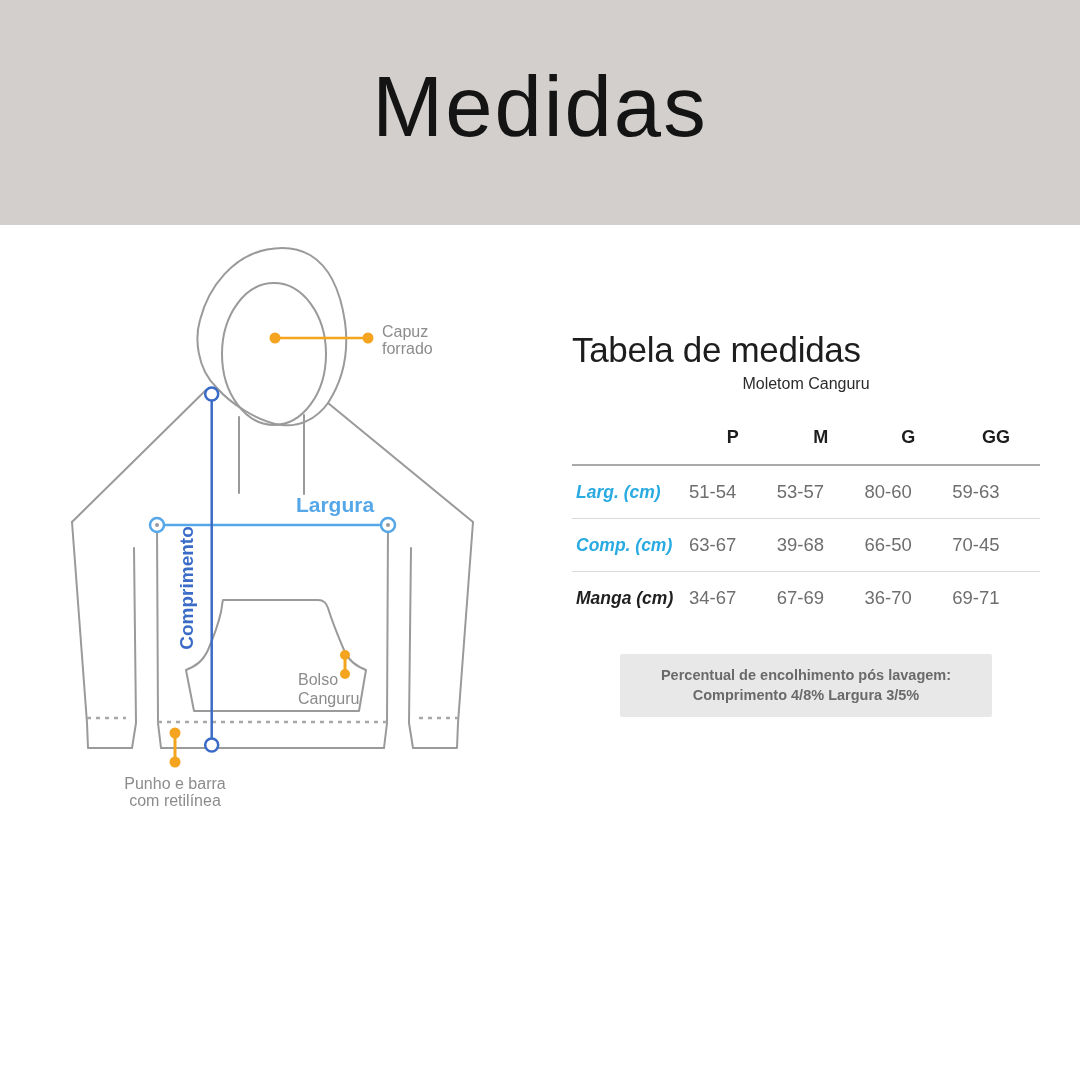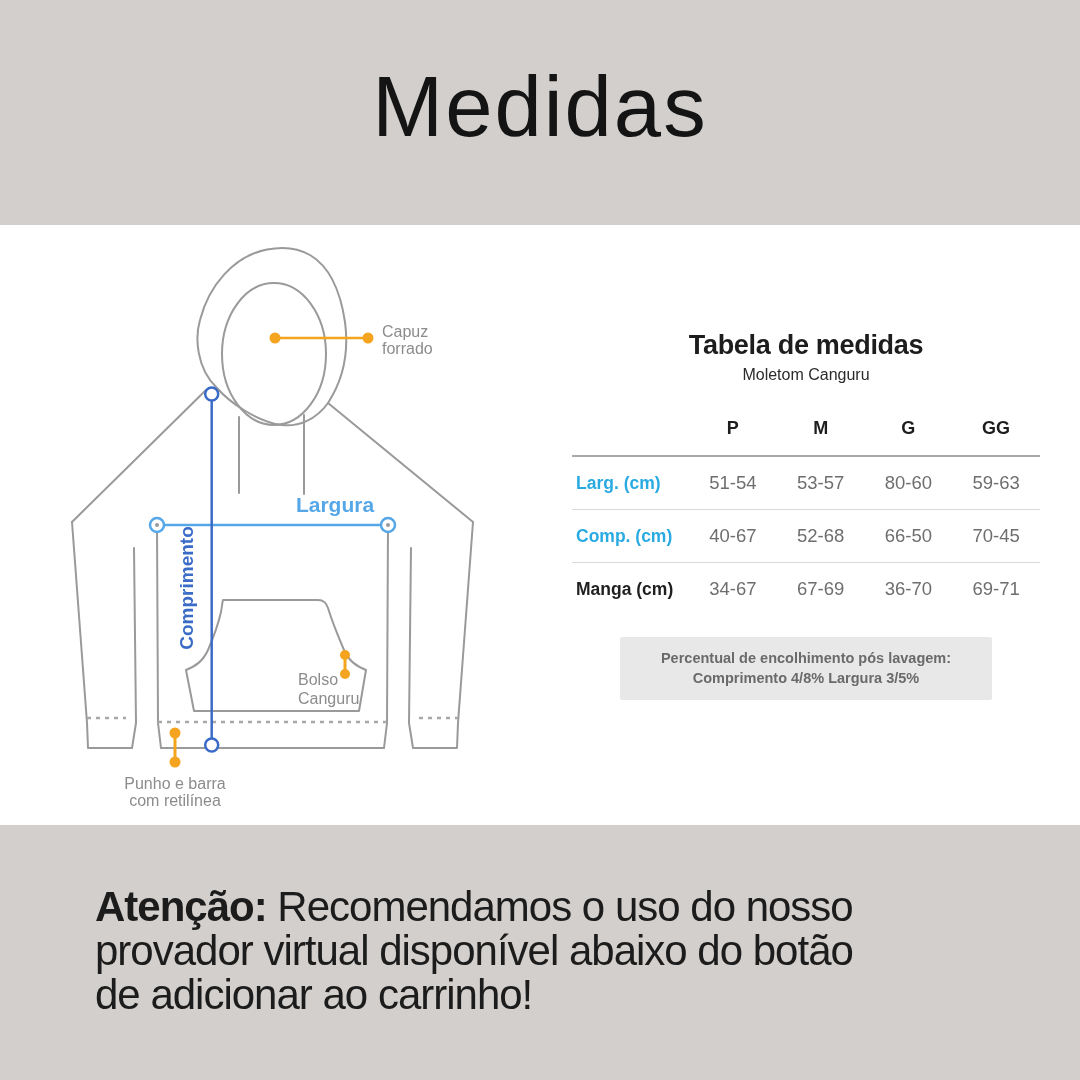--- a/index.html
+++ b/index.html
@@ -23,50 +23,51 @@
     font-size:85px; font-weight:400; color:#141414;
     letter-spacing:2px; margin-top:-12px;
   }
   
   .middle { position:absolute; left:0; top:225px; width:1080px; height:600px; background:#ffffff; }
   .diagram-svg { position:absolute; left:60px; top:15px; }
 
   
   .table-panel { position:absolute; left:572px; top:105px; width:468px; }
   .tp-title {
-    margin:0; text-align:center;
-    font-size:27px; font-weight:700; color:#1d1d1d; letter-spacing:-0.3px;
+    margin:0; 
+    font-size:35px; font-weight:400; color:#1d1d1d; letter-spacing:-0.3px;
   }
   .tp-subtitle {
     margin:5px 0 0; text-align:center;
     font-size:16px; font-weight:400; color:#2b2b2b;
   }
   table.size-table {
     width:100%; border-collapse:collapse; table-layout:fixed;
     margin-top:21px;
   }
   table.size-table thead th {
     font-size:18px; font-weight:700; color:#1d1d1d;
     text-align:center; padding:13px 0 16px;
     border-bottom:2px solid #a9a9a9;
   }
   table.size-table thead th.lbl-col { width:25%; }
   table.size-table tbody th {
     text-align:left; font-size:17.5px; font-weight:700; color:#1f1f1f;
     padding:15px 0 15px 4px;
+    font-style:italic;
   }
   table.size-table tbody th.hl { color:#29abe2; }
   table.size-table tbody td {
-    text-align:center; font-size:18.5px; color:#6e6e6e; padding:15px 0;
+    text-align:left; font-size:18.5px; color:#6e6e6e; padding:15px 0;
   }
   table.size-table tbody tr + tr th,
   table.size-table tbody tr + tr td { border-top:1px solid #dadada; }
 
   .note-box {
-    margin:22px auto 0; width:372px;
+    margin:30px auto 0; width:372px;
     background:#e8e8e8; border-radius:2px;
     text-align:center; padding:11px 10px 12px;
   }
   .note-line { font-size:14.5px; font-weight:700; color:#6a6a6a; line-height:20px; }
 
   
   .band-bottom {
     position:absolute; left:0; top:825px;
     width:1080px; height:255px; background:#d2cfcc;
   }
@@ -181,43 +182,36 @@
         <tbody>
             <tr>
               <th class="hl">Larg. (cm)</th>
               <td>51-54</td>
               <td>53-57</td>
               <td>80-60</td>
               <td>59-63</td>
             </tr>
             <tr>
               <th class="hl">Comp. (cm)</th>
-              <td>40-67</td>
-              <td>52-68</td>
+              <td>63-67</td>
+              <td>39-68</td>
               <td>66-50</td>
               <td>70-45</td>
             </tr>
             <tr>
               <th class="">Manga (cm)</th>
               <td>34-67</td>
               <td>67-69</td>
               <td>36-70</td>
               <td>69-71</td>
             </tr>
           </tbody>
       </table>
 
       <div class="note-box">
         <div class="note-line">Percentual de encolhimento pós lavagem:</div>
         <div class="note-line">Comprimento 4/8% Largura 3/5%</div>
       </div>
     </div>
   </div>
 
-  <div class="band-bottom">
-    <p class="attention">
-      <strong>Atenção:</strong><span> Recomendamos o uso do nosso</span><br>
-      <span>provador virtual disponível abaixo do botão</span><br>
-      <span>de adicionar ao carrinho!</span>
-    </p>
-  </div>
 
 </div>
 
 </body></html>

